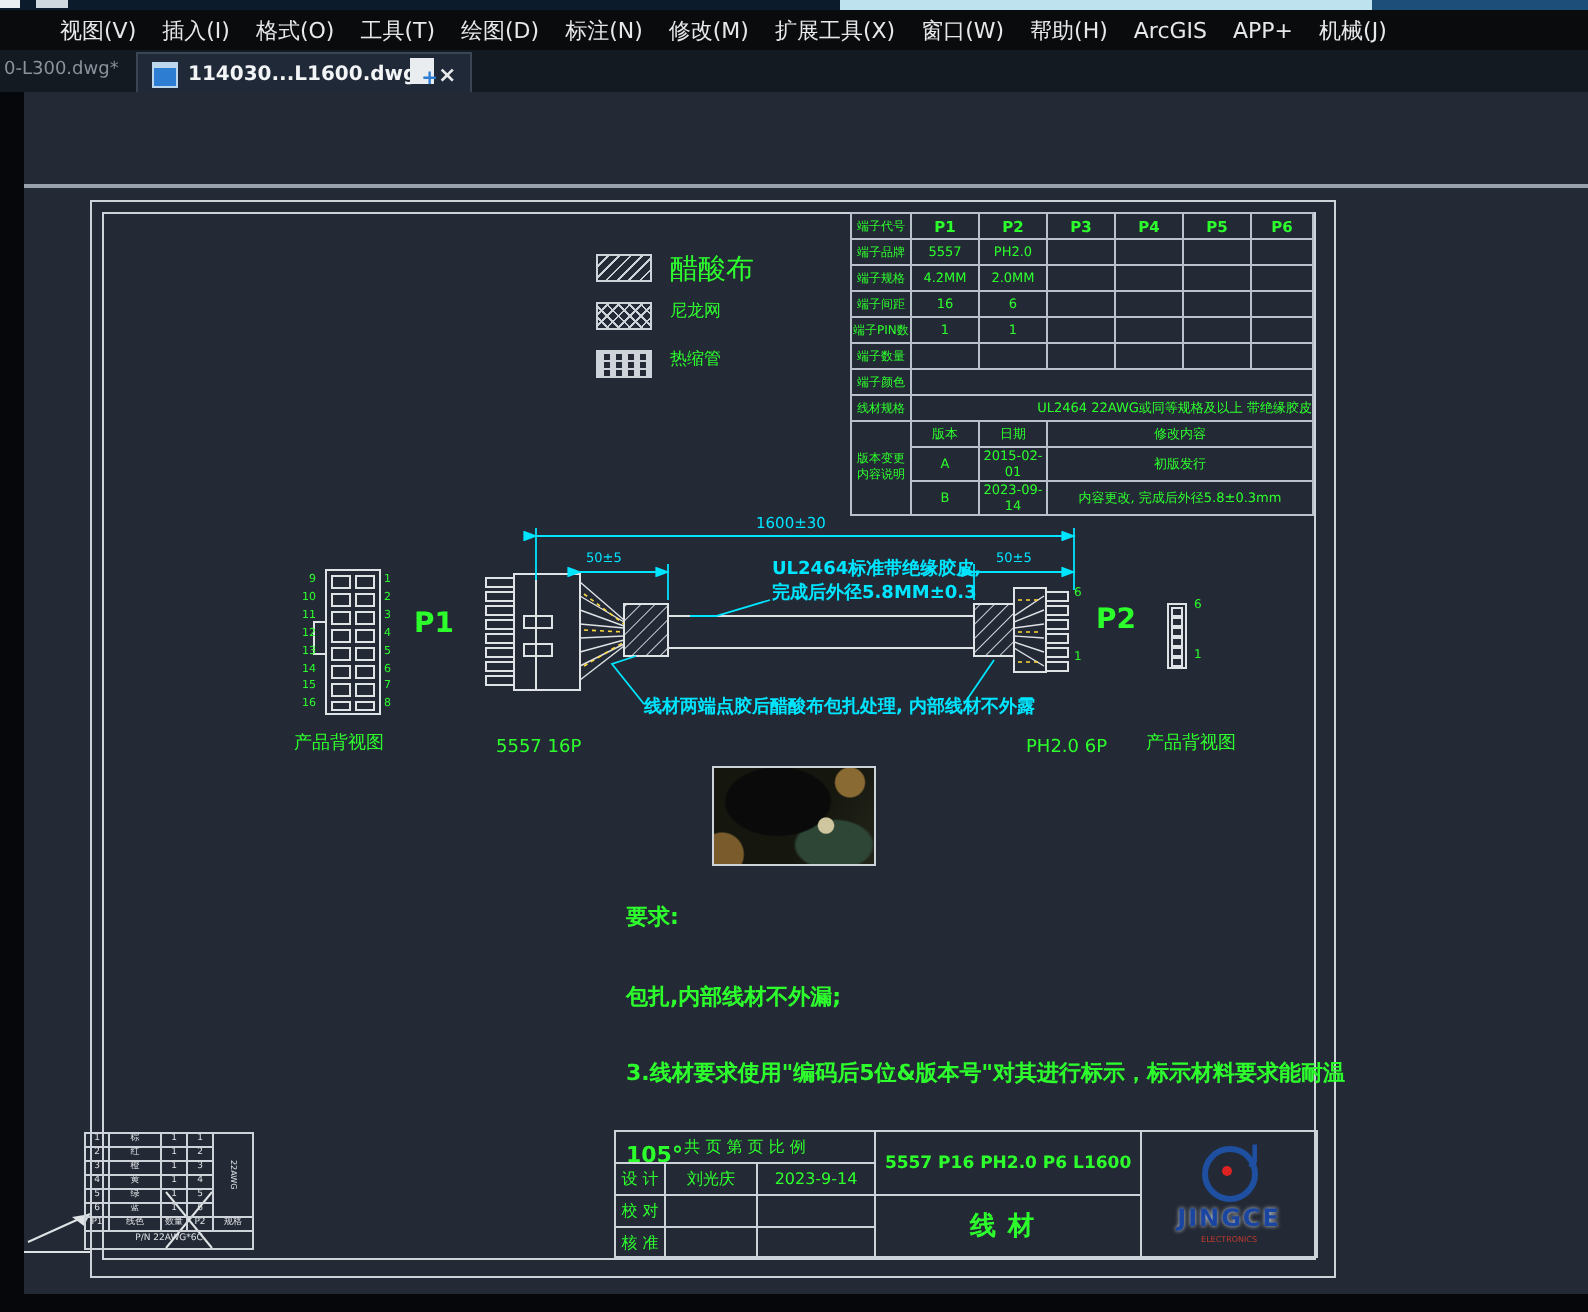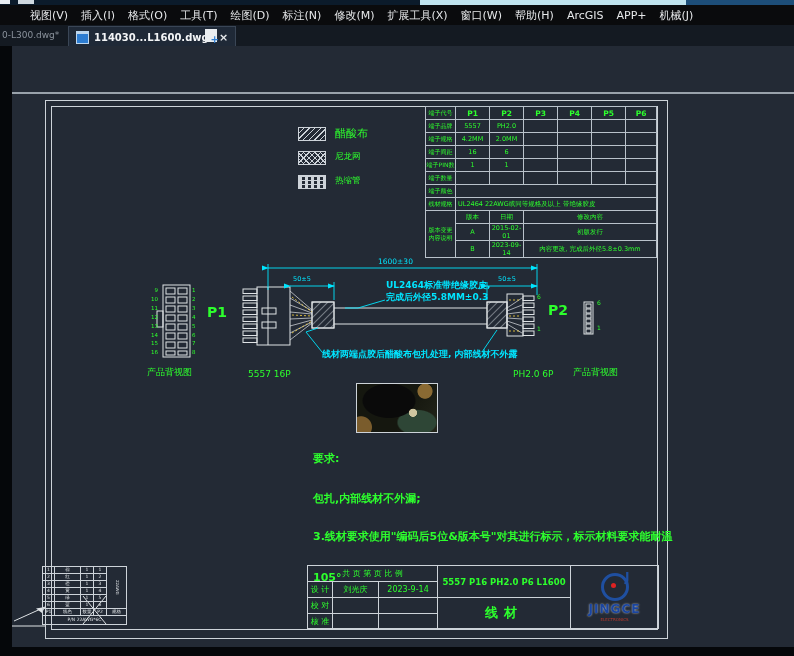--- a/index.html
+++ b/index.html
@@ -46,21 +46,21 @@
   .pat-dash{background:repeating-linear-gradient(90deg,#cdd3d9 0 3px,transparent 3px 6px),
             repeating-linear-gradient(0deg,transparent 0 3px,#cdd3d9 3px 4px);}
 
   
   table{border-collapse:collapse;table-layout:fixed;}
   #tt{position:absolute;left:425px;top:106px;width:231px;}
   #tt td{border:1px solid #b9c2cb;height:12px;padding:0;text-align:center;
          font-size:6.5px;color:#2dff2d;overflow:hidden;}
   #tt td.lbl{font-size:6px;}
   #tt td.hdr{font-size:7.5px;font-weight:bold;}
-  #tt td.left{text-align:left;padding-left:2px;}
+  #tt td.left{text-align:right;padding-left:2px;}
   #tt td.vlabel{white-space:pre-line;font-size:6px;line-height:1.4;}
 
   #wt{position:absolute;left:42px;top:566px;width:84px;}
   #wt td{border:1px solid #cdd3d9;height:6px;padding:0;text-align:center;
          font-size:4.5px;color:#dfe3e6;overflow:hidden;line-height:1;}
   #wt td.vside{writing-mode:vertical-rl;font-size:4px;letter-spacing:0;}
 
   #tb{position:absolute;left:307px;top:565px;width:351px;height:63px;}
   #tb td{border:1px solid #cdd3d9;padding:0;text-align:center;font-size:8px;color:#2dff2d;overflow:hidden;}
   #tb .big{font-size:13px;font-weight:bold;letter-spacing:6px;}
@@ -253,21 +253,21 @@
       <line x1="487" y1="282" x2="487" y2="300"></line>
       <polyline points="385,300 358,308 345,308"></polyline>
       <polyline points="322,352 306,332 318,328"></polyline>
       <polyline points="482,352 497,330"></polyline>
     </g>
   </svg>
 
   <div class="legend-box pat-diag" style="left:298px;top:127px;"></div>
   <div class="legend-box pat-cross" style="left:298px;top:151px;"></div>
   <div class="legend-box pat-dash" style="left:298px;top:175px;"></div>
-  <div class="t green" style="left:335px;top:128px;font-size:11px;">醋酸布</div>
+  <div class="t green" style="left:335px;top:128px;font-size:14px;">醋酸布</div>
   <div class="t green" style="left:335px;top:152px;font-size:8.5px;">尼龙网</div>
   <div class="t green" style="left:335px;top:176px;font-size:8.5px;">热缩管</div>
 
   <table id="tt">
     <colgroup>
         <col style="width:30px">
         <col style="width:34px">
         <col style="width:34px">
         <col style="width:34px">
         <col style="width:34px">

